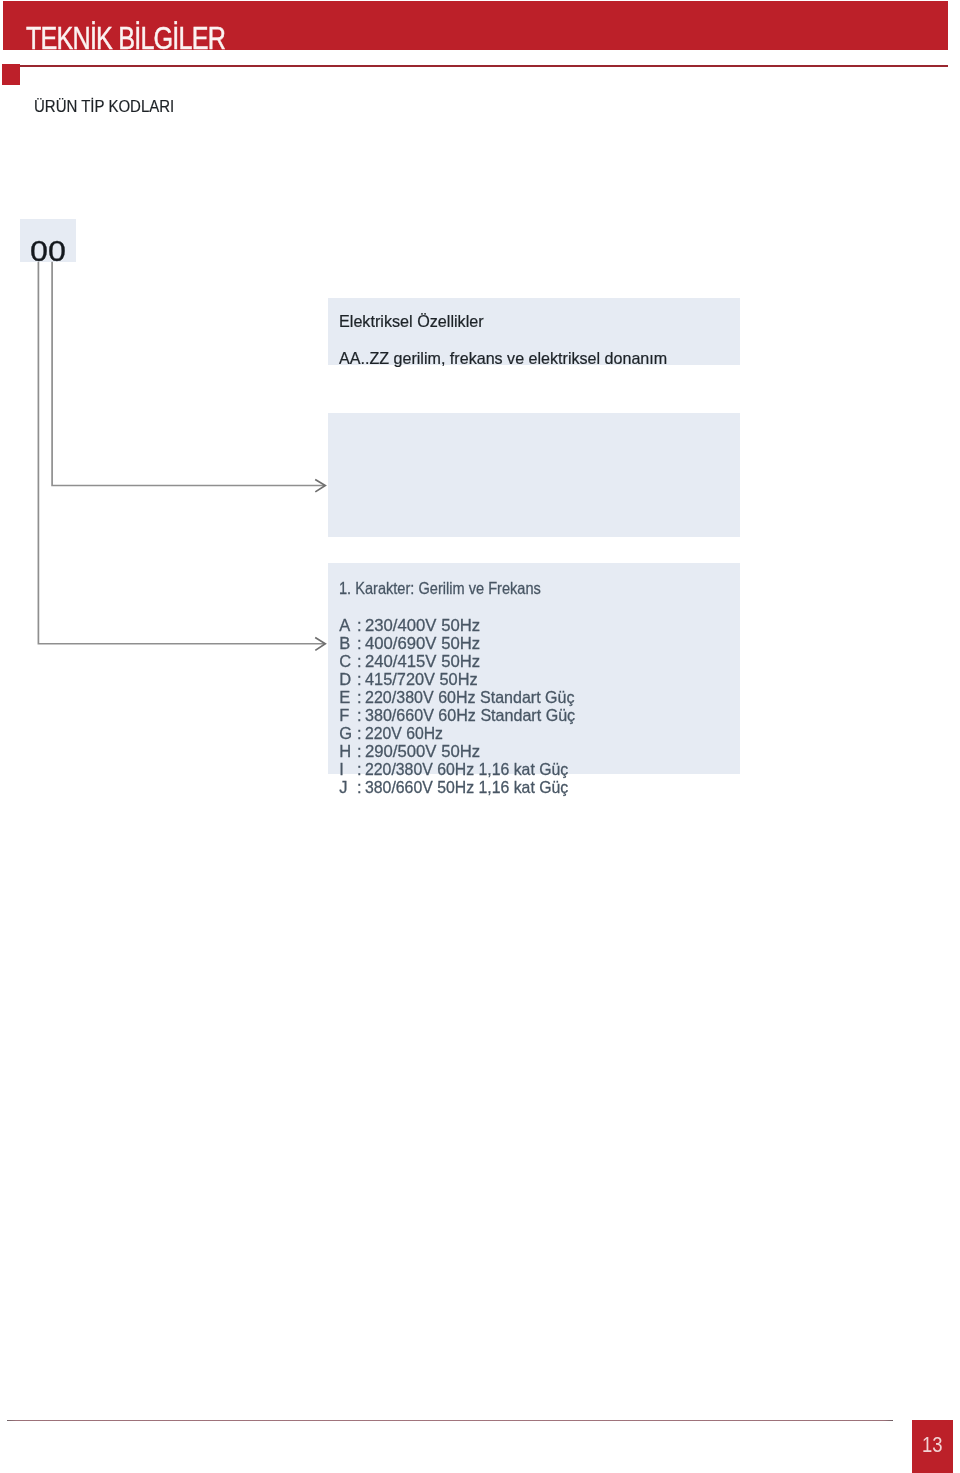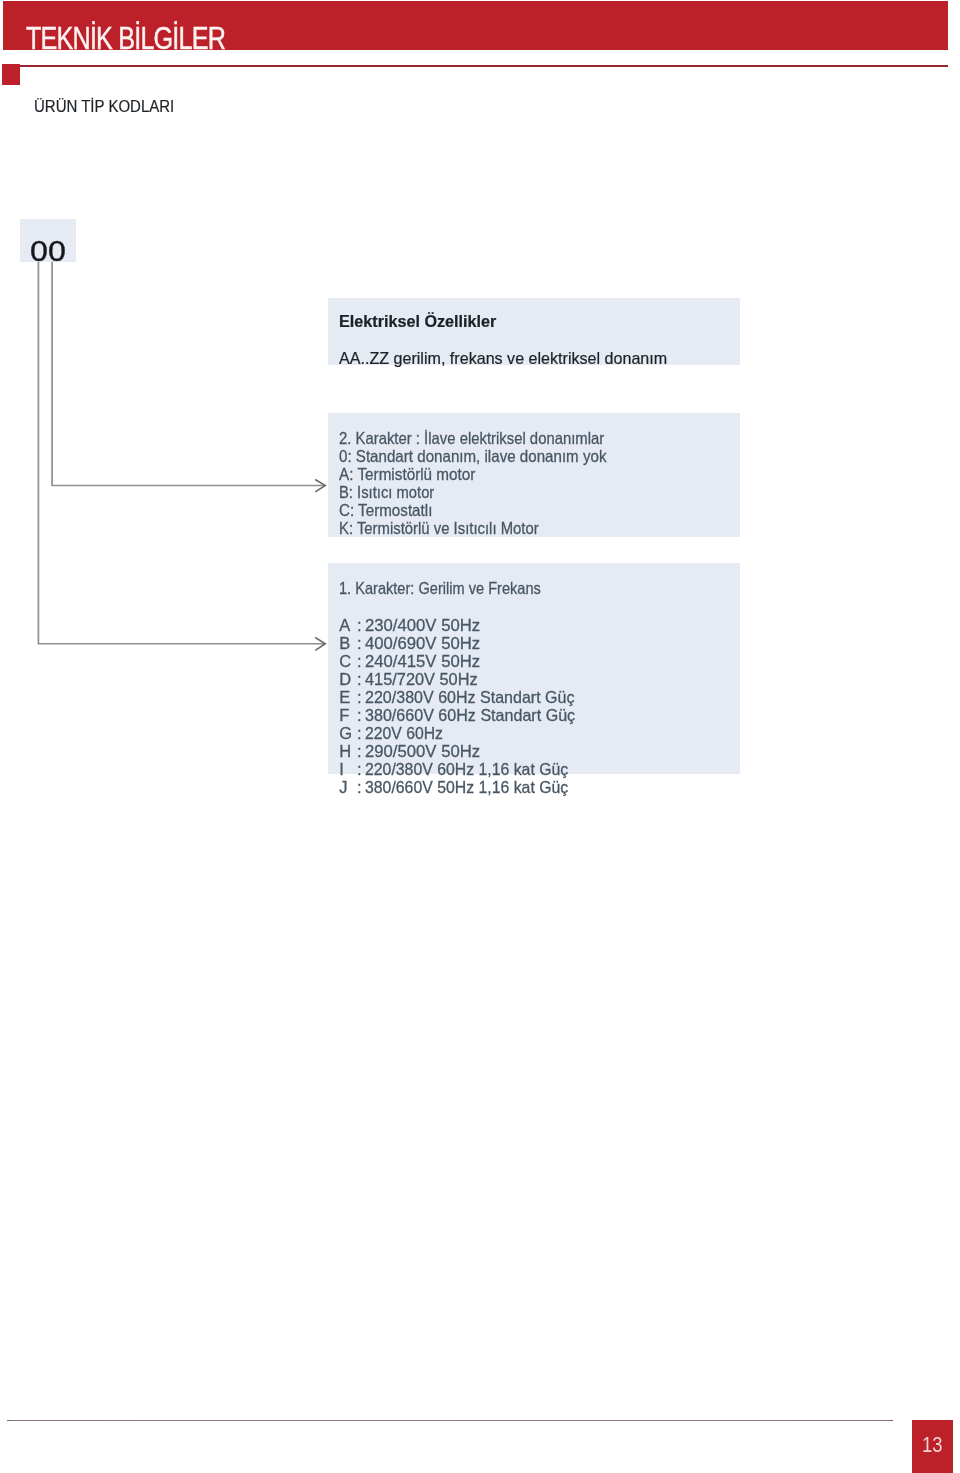--- a/index.html
+++ b/index.html
@@ -92,30 +92,22 @@
   <div class="ibox" id="box3"></div>
 
   <div class="rule-bottom"></div>
   <div class="pagenum"></div>
 
   <div class="aa">
     <div class="header-title">TEKNİK BİLGİLER</div>
     <div class="subtitle">ÜRÜN TİP KODLARI</div>
     <div class="code-label">00</div>
     <div class="tbox" id="t-box1">
-        <div class="ln" style="top: 6.5px; transform: scaleX(0.999); font-weight: bold;">Elektriksel Özellikler</div>
+        <div class="ln" style="top: 6.5px; transform: scaleX(0.999);">Elektriksel Özellikler</div>
         <div class="ln" style="top: 43.4px; transform: scaleX(0.994);">AA..ZZ gerilim, frekans ve elektriksel donanım</div>
-      </div>
-    <div class="tbox" id="t-box2">
-        <div class="ln" style="top: 7.6px; transform: scaleX(0.901);">2. Karakter : İlave elektriksel donanımlar</div>
-        <div class="ln" style="top: 25.55px; transform: scaleX(0.917);">0: Standart donanım, ilave donanım yok</div>
-        <div class="ln" style="top: 43.5px; transform: scaleX(0.926);">A: Termistörlü motor</div>
-        <div class="ln" style="top: 61.45px; transform: scaleX(0.896);">B: Isıtıcı motor</div>
-        <div class="ln" style="top: 79.4px; transform: scaleX(0.92);">C: Termostatlı</div>
-        <div class="ln" style="top: 97.35px; transform: scaleX(0.901);">K: Termistörlü ve Isıtıcılı Motor</div>
       </div>
     <div class="tbox" id="t-box3">
         <div class="ln" style="top: 8.3px; transform: scaleX(0.884);">1. Karakter: Gerilim ve Frekans</div>
         <div class="ln code" style="top: 45.5px; left: 10.9px; transform: scaleX(1);">A</div>
         <div class="ln sep" style="top: 45.5px; left: 28.5px; transform: scaleX(1);">:</div>
         <div class="ln val" style="top: 45.5px; left: 36.2px; transform: scaleX(1.012);">230/400V 50Hz</div>
         <div class="ln code" style="top: 63.45px; left: 10.9px; transform: scaleX(1);">B</div>
         <div class="ln sep" style="top: 63.45px; left: 28.5px; transform: scaleX(1);">:</div>
         <div class="ln val" style="top: 63.45px; left: 36.2px; transform: scaleX(1.012);">400/690V 50Hz</div>
         <div class="ln code" style="top: 81.4px; left: 10.9px; transform: scaleX(1);">C</div>

